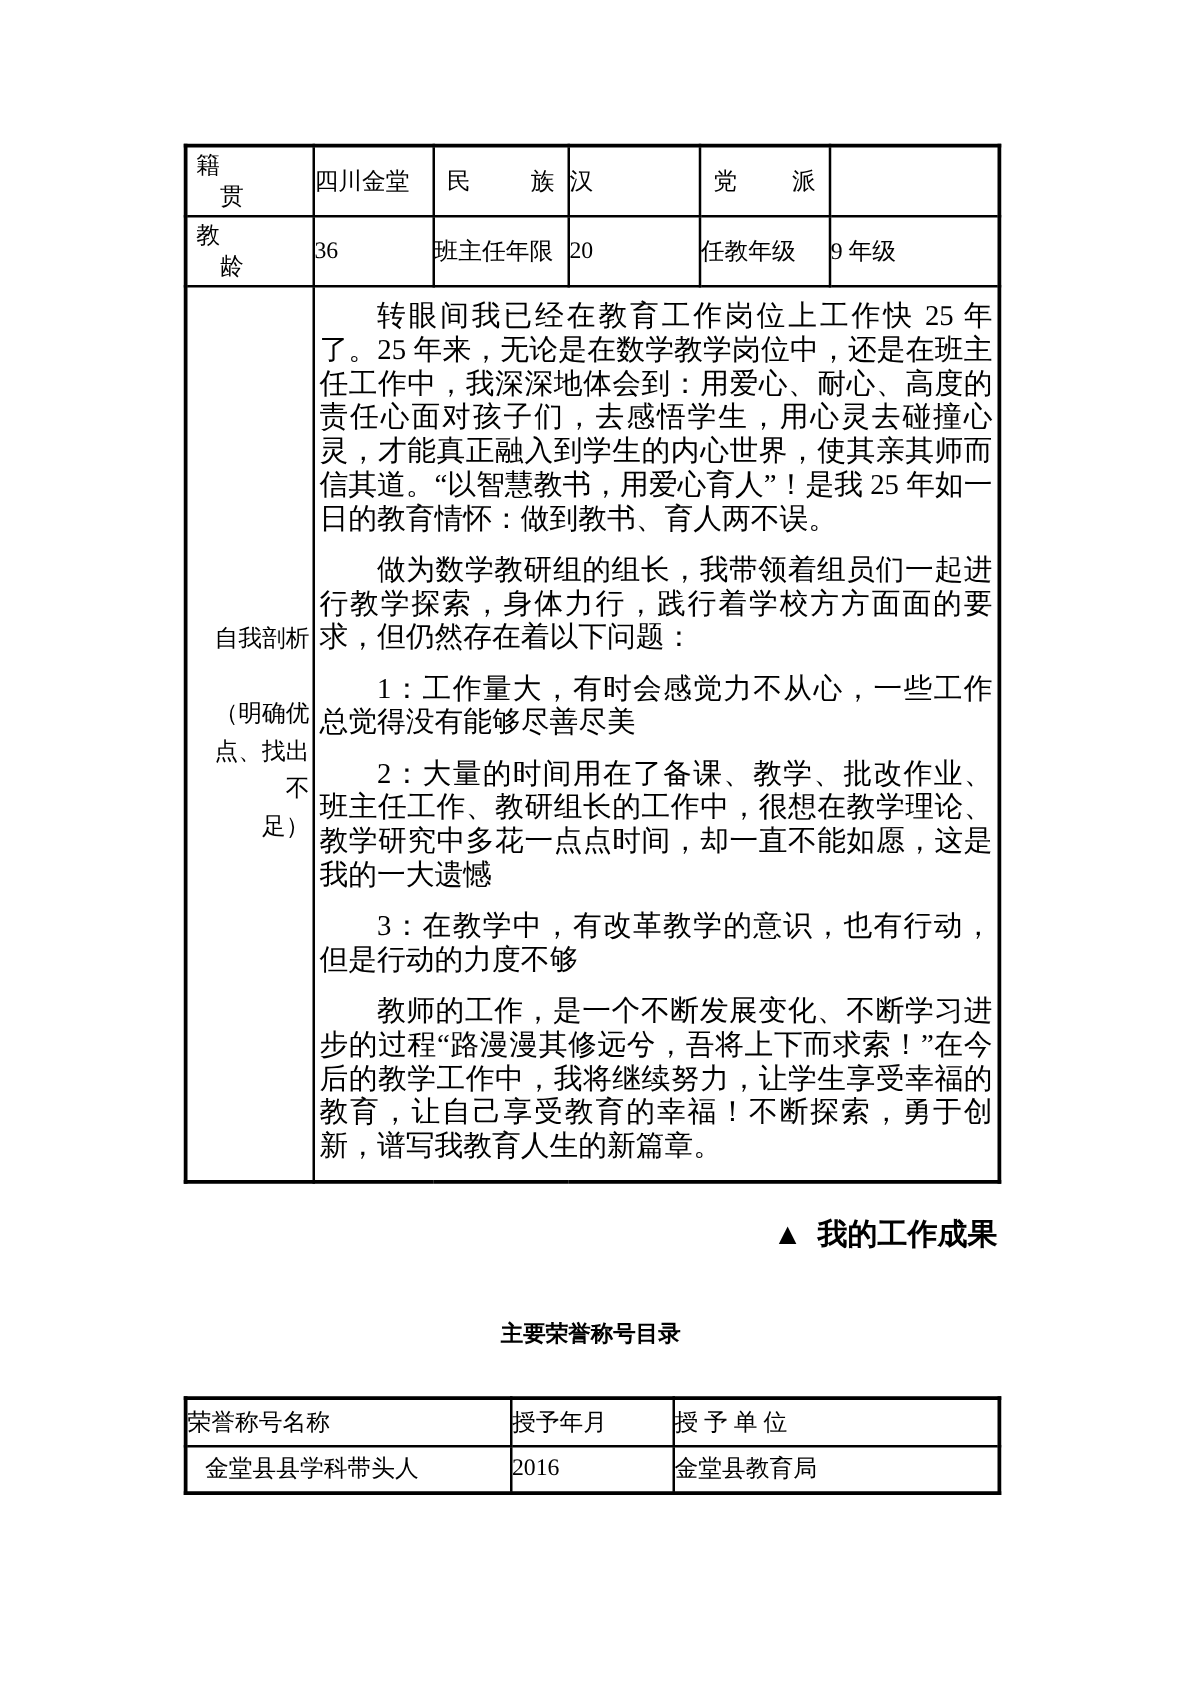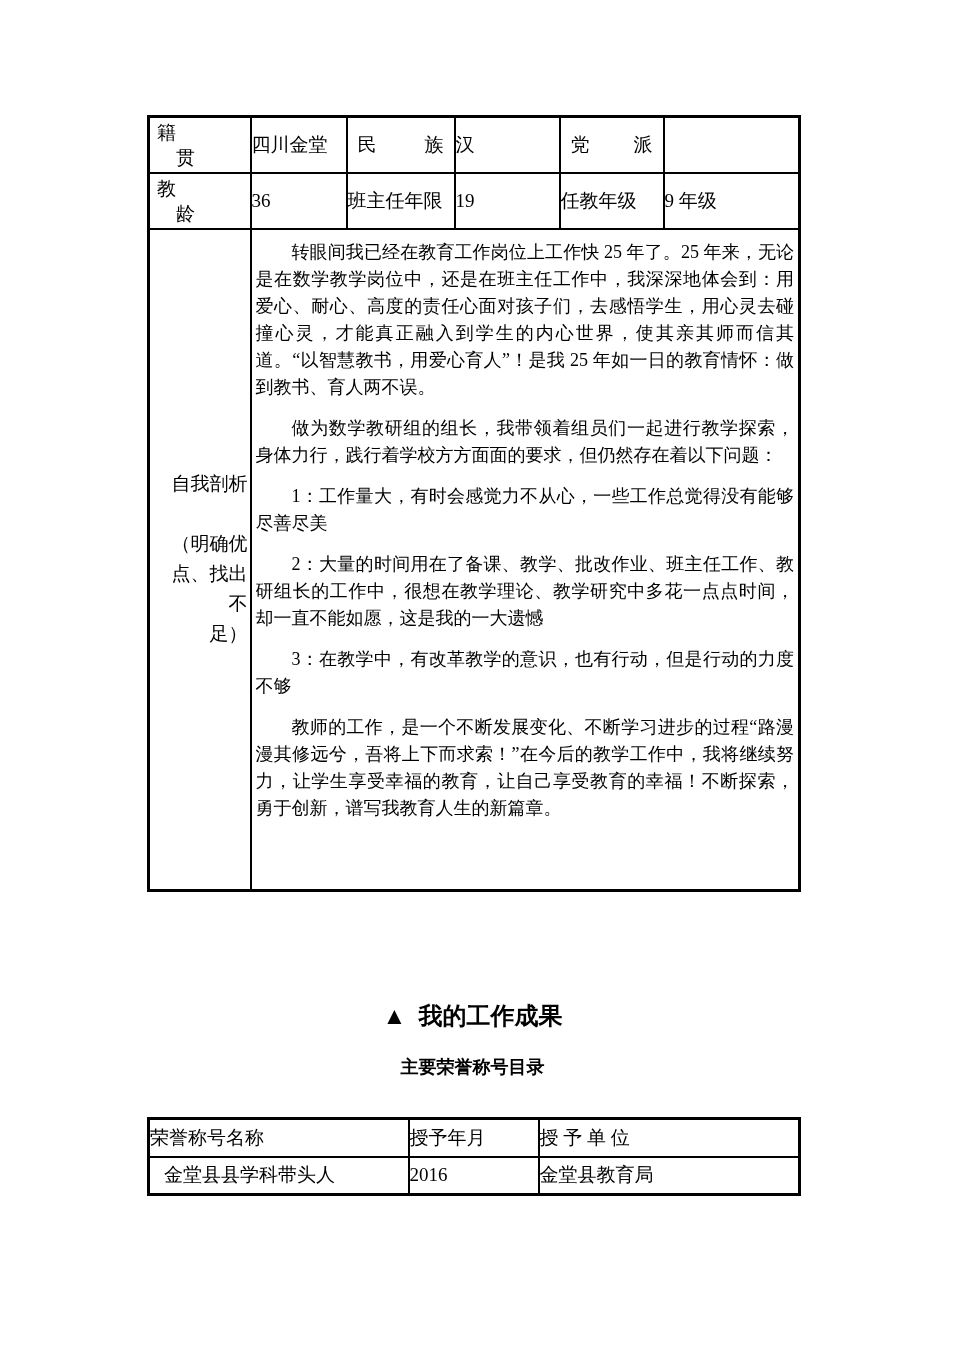--- a/index.html
+++ b/index.html
@@ -23,27 +23,27 @@
 
   .two-line { white-space: pre-line; text-align: left; padding-left: 7px; line-height: 25px; }
   .spread { text-align: justify; text-align-last: justify; padding: 4px 10px; }
 
   .analysis-label {
     white-space: pre-line; text-align: right; vertical-align: middle;
     padding: 0 2px 0 4px; line-height: 30px; height: 662px;
   }
   .analysis-body {
     vertical-align: top; text-align: justify; padding: 9px 4px 0 4px;
-    font-size: 18px; line-height: 27px; margin-top: 18px;
+    font-size: 23px; line-height: 27px; margin-top: 18px;
   }
   .analysis-body p { margin: 0 0 14px 0; text-indent: 2em; }
 
   .section-title {
-    position: absolute; left: 147px; top: 1000px; width: 651px;
-    text-align: center; font-size: 24px; font-weight: bold;
+    position: absolute; left: 147px; top: 971px; width: 651px;
+    text-align: right; font-size: 24px; font-weight: bold;
   }
   .section-title .tri { margin-right: 12px; }
   .subsection-title {
     position: absolute; left: 147px; top: 1055px; width: 651px;
     text-align: center; font-size: 18px; font-weight: bold;
   }
 
   .honor-table .hdr td { height: 38px; }
   .honor-table .dat td { height: 38px; }
   .honor-name { text-align: left; padding-left: 14px; }
@@ -70,21 +70,21 @@
       <td class="spread">民族</td>
       <td>汉</td>
       <td class="spread">党派</td>
       <td></td>
     </tr>
     <tr class="row-bot">
       <td class="two-line">教
 　龄</td>
       <td>36</td>
       <td>班主任年限</td>
-      <td>19</td>
+      <td>20</td>
       <td>任教年级</td>
       <td>9 年级</td>
     </tr>
     <tr>
       <td class="analysis-label">自我剖析
 
 （明确优
 点、找出不
 足）</td>
       <td class="analysis-body" colspan="5">

